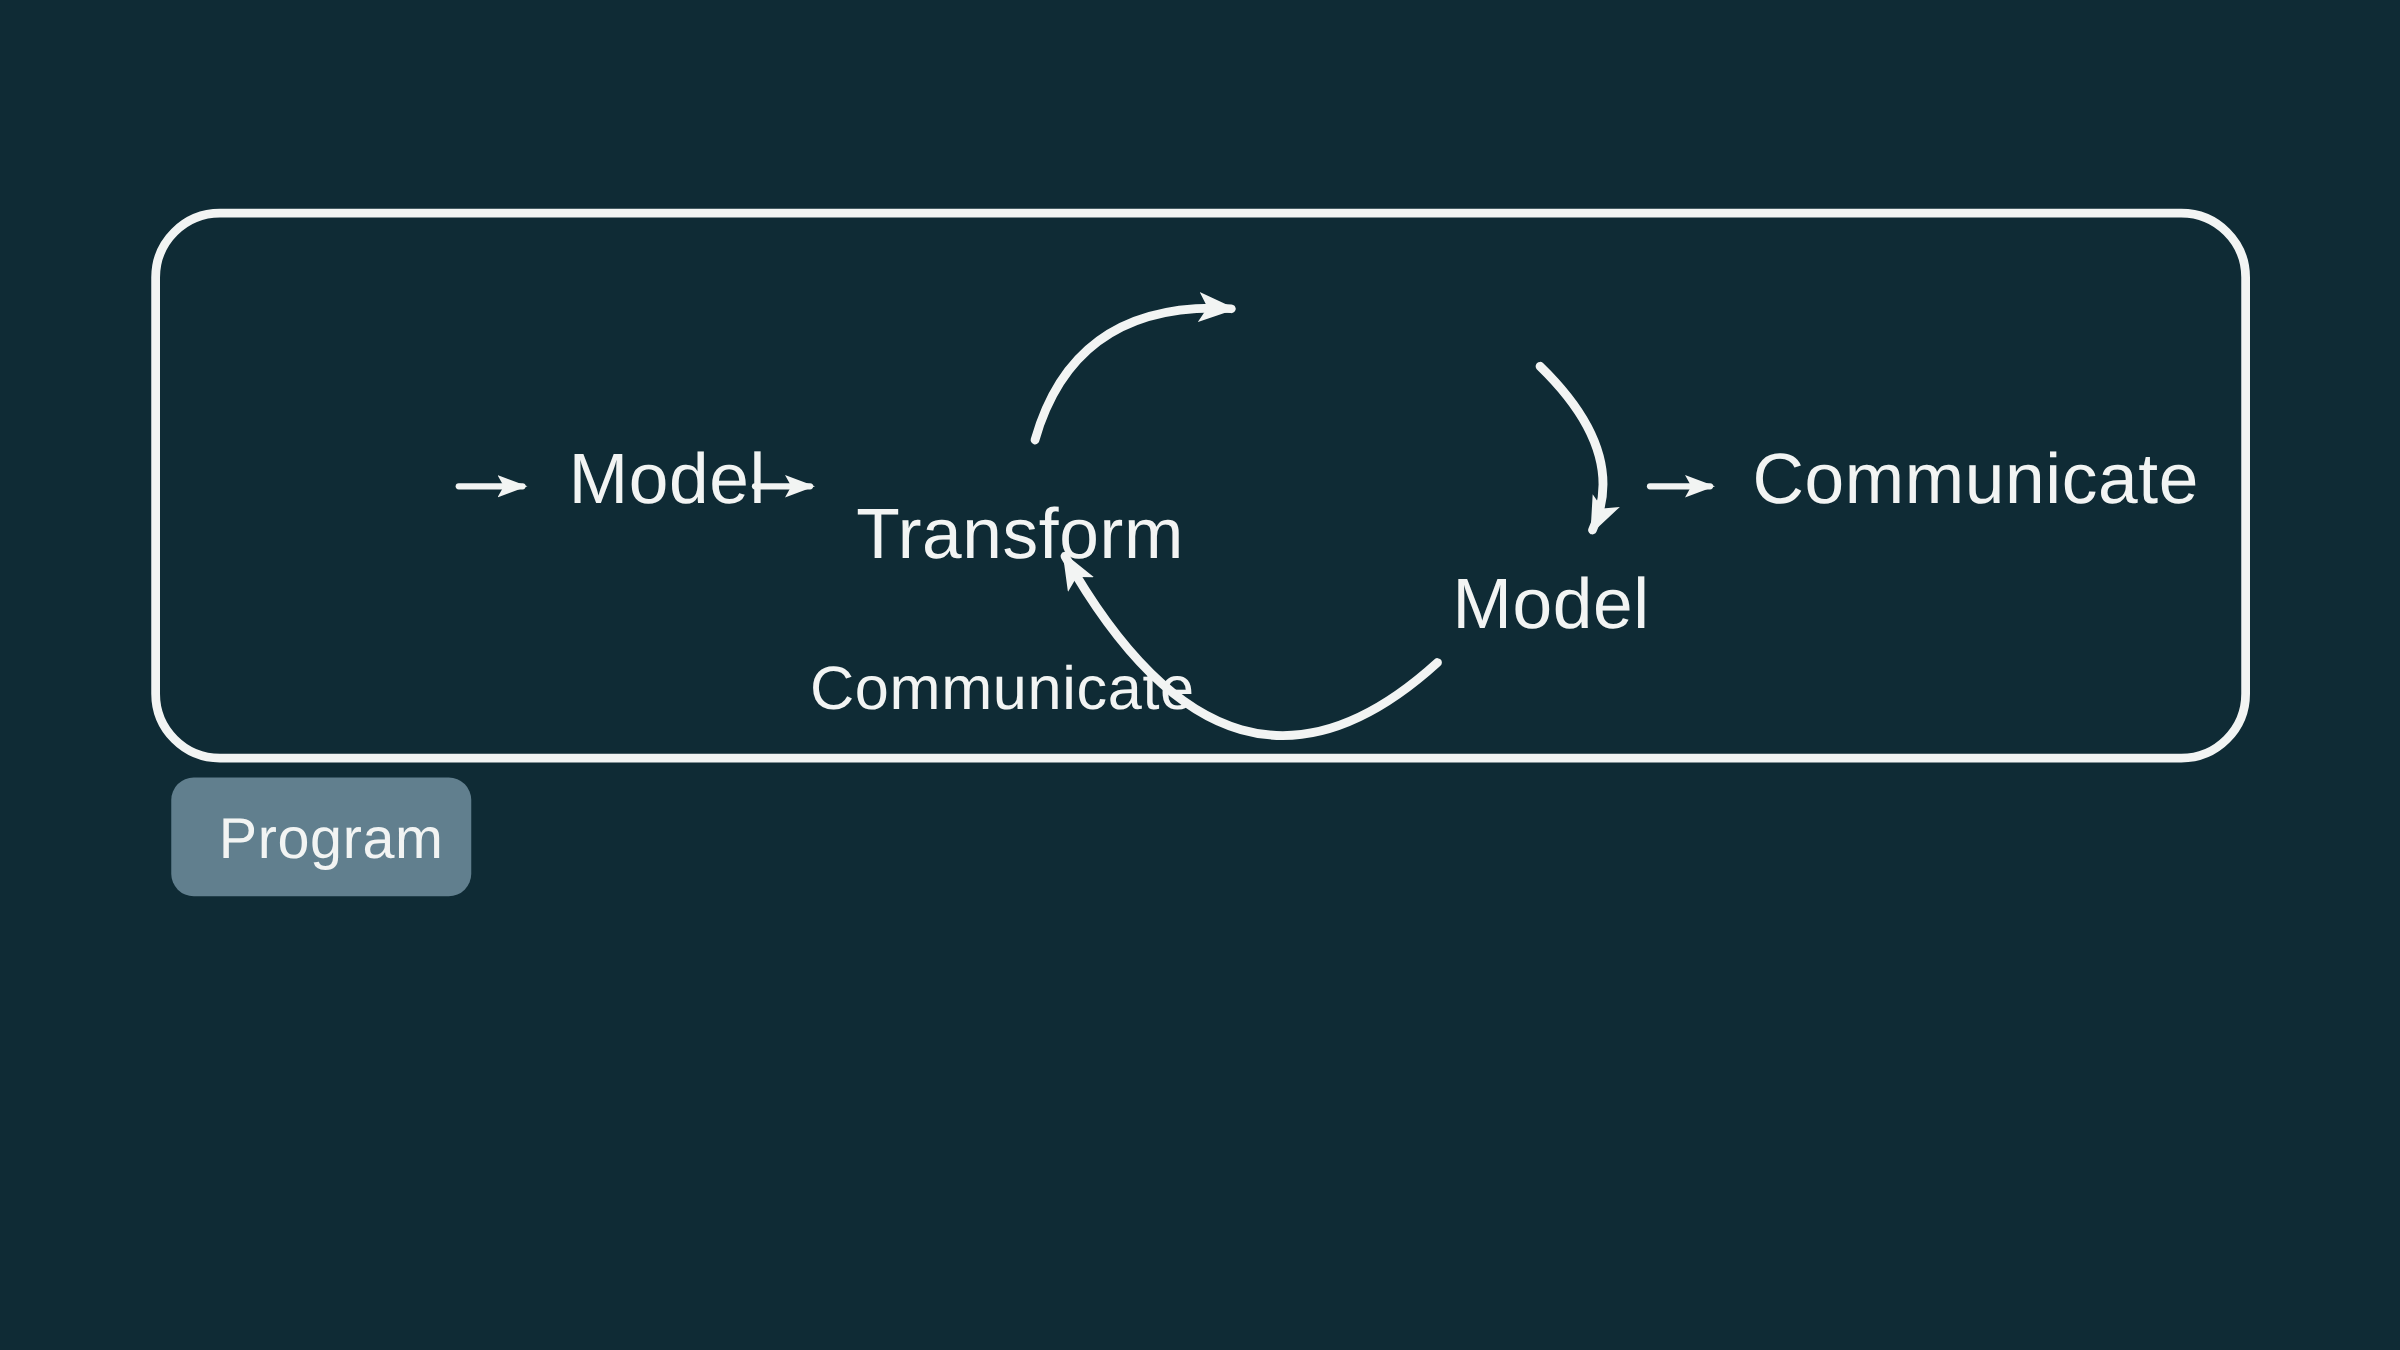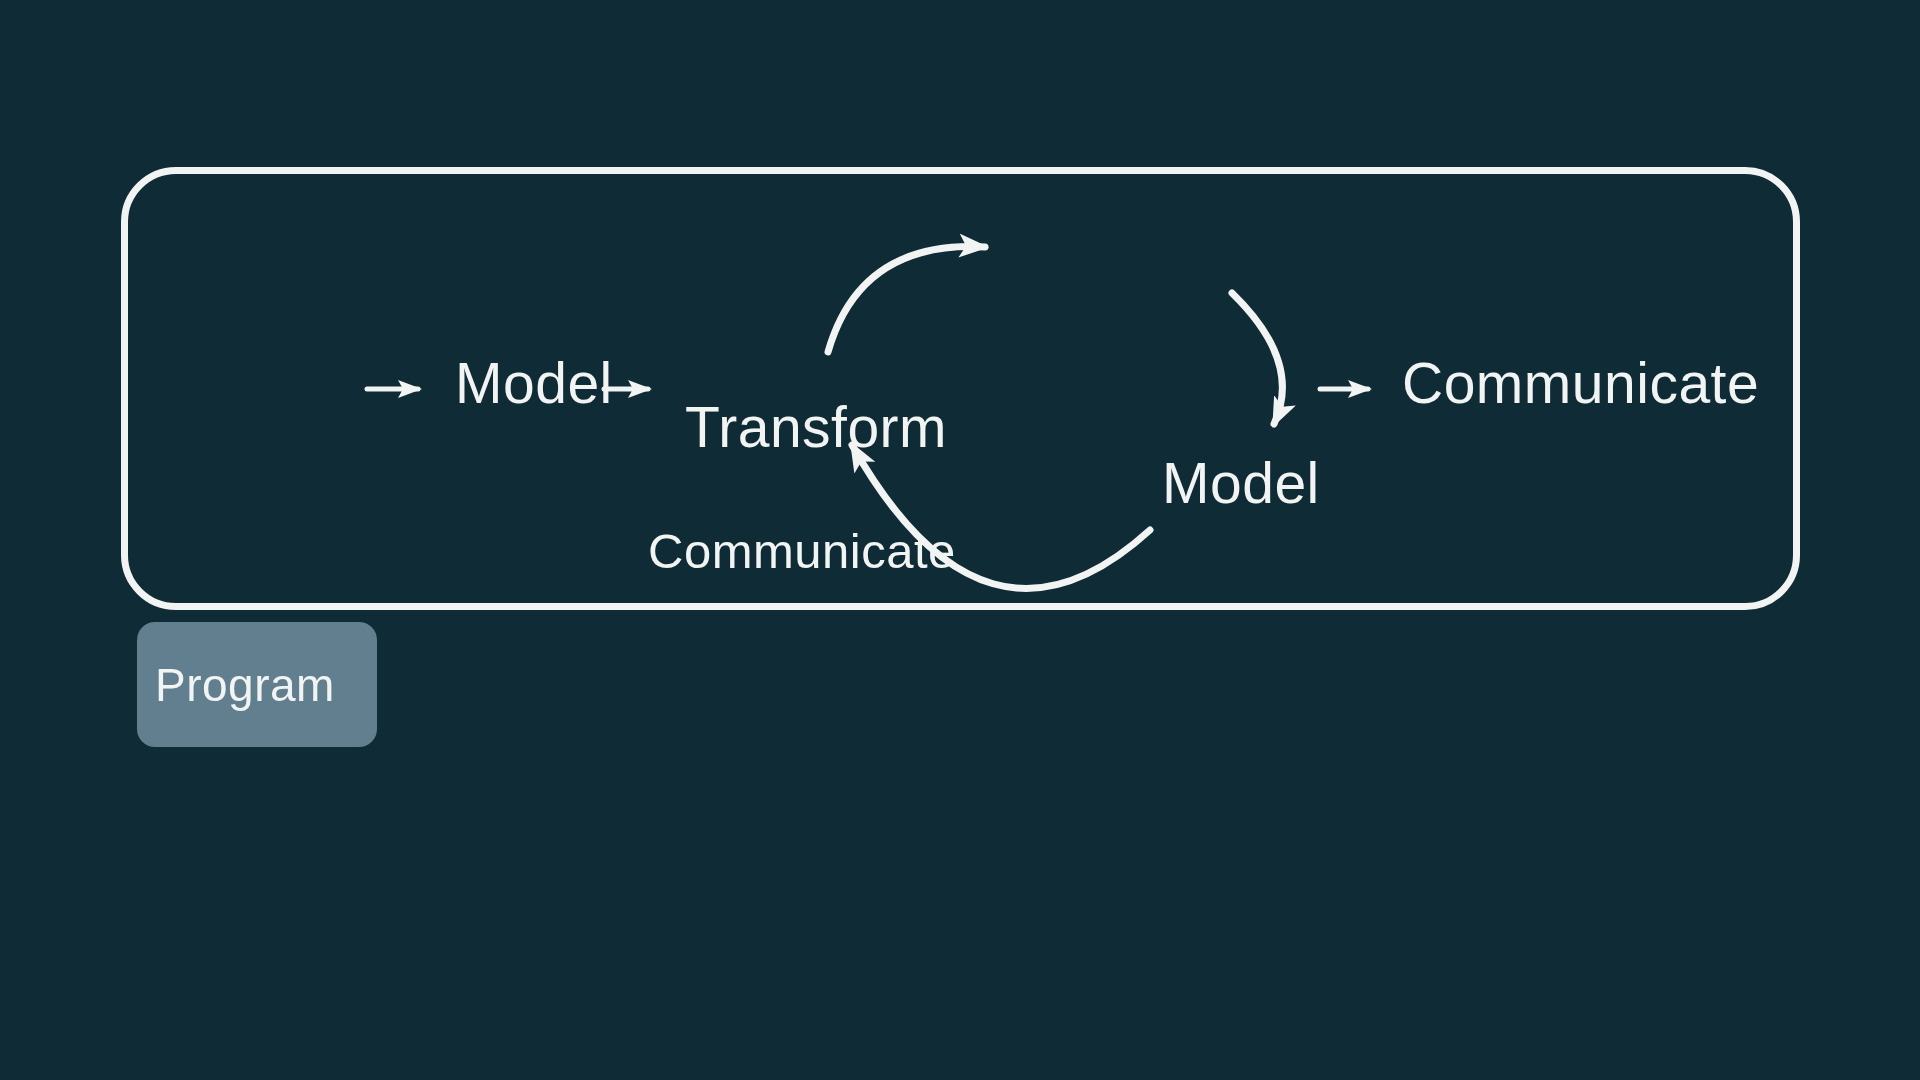--- a/index.html
+++ b/index.html
@@ -42,26 +42,26 @@
   .label-transform   { left: 685px;  top: 355px; margin-top: 44px; }
   .label-visualize   { left: 1013px; top: 220px; }
   .label-model       { left: 1162px; top: 455px; }
   .label-communicate { left: 1402px; top: 355px; }
   .label-understand  { left: 648px;  top: 527px; font-size: 49px; }
   .program-box {
     position: absolute;
     left: 137px;
     top: 622px;
     width: 240px;
-    height: 125px;
+    height: 95px;
     background: var(--box);
     border-radius: 18px;
     display: flex;
     align-items: center;
-    padding-left: 18px;
+    padding-left: 38px;
   }
   .program-box .label {
     position: static;
     font-size: 46px;
   }
   svg.arrows {
     position: absolute;
     left: 0;
     top: 0;
     width: 1920px;

